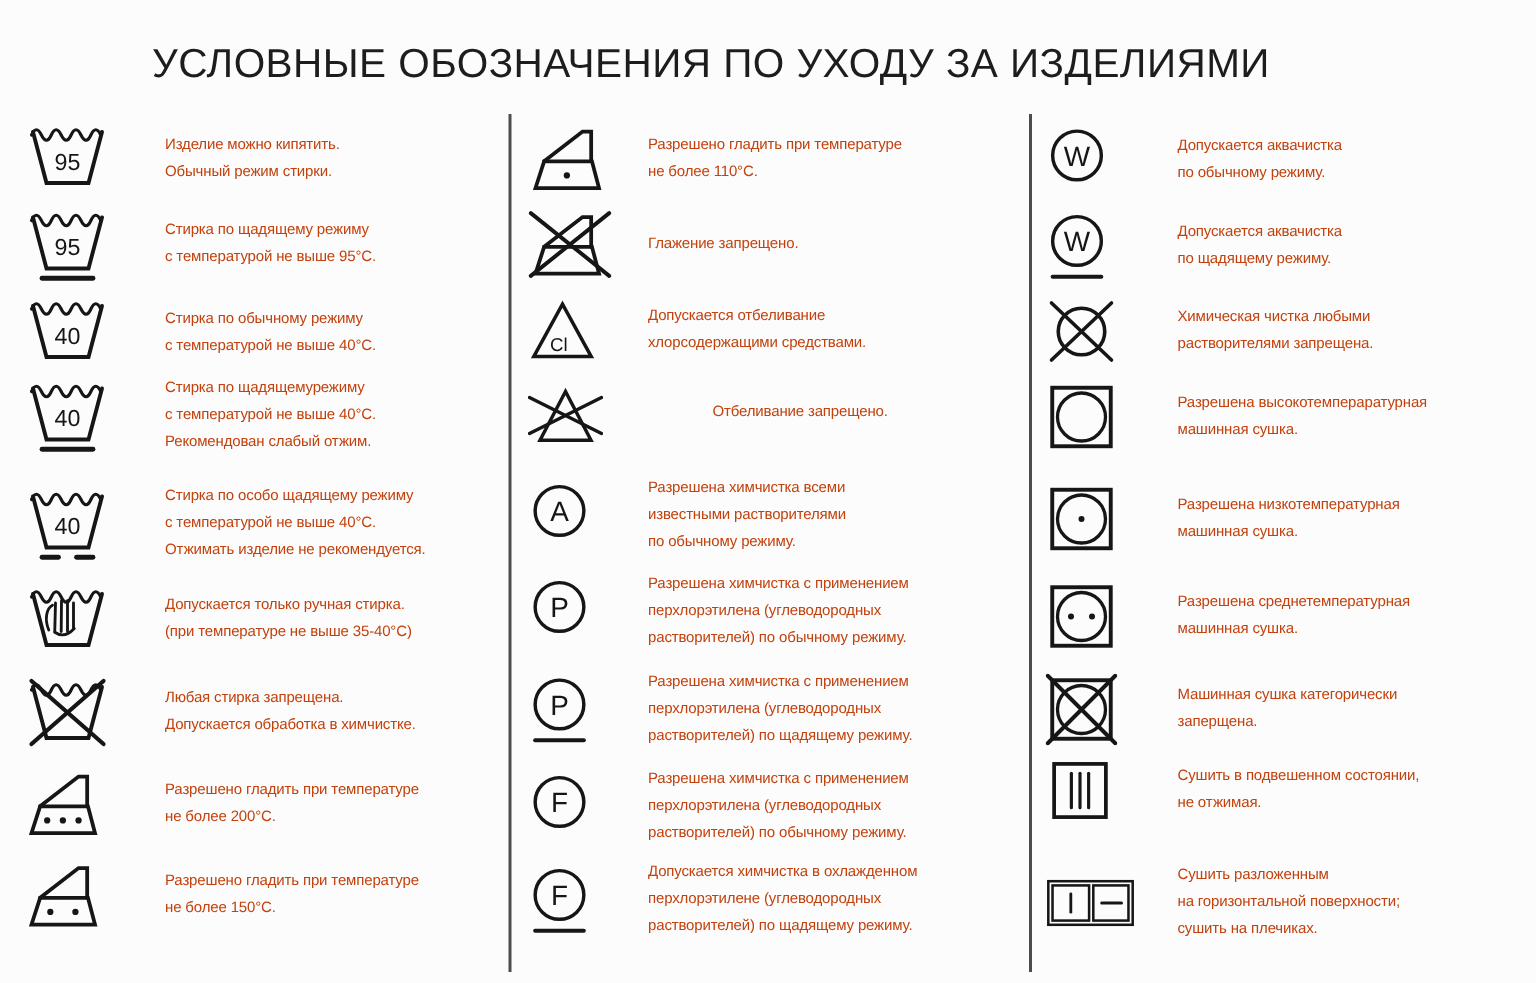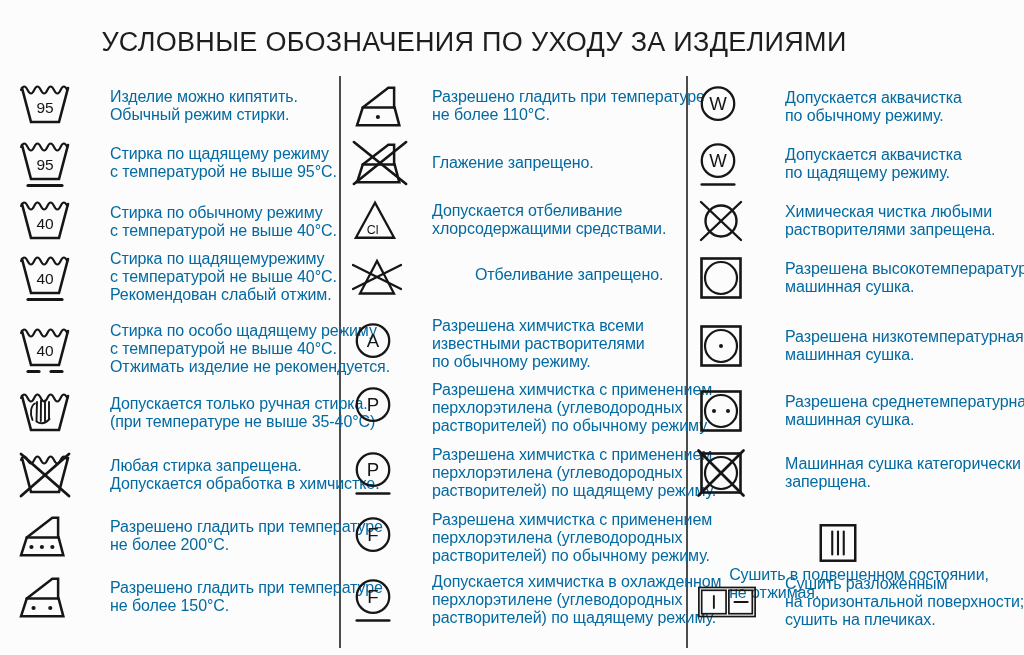--- a/index.html
+++ b/index.html
@@ -23,21 +23,21 @@
   .column{position:absolute;top:0;height:655px;}
   .row{
     position:absolute;left:0;width:100%;
     display:flex;align-items:center;
   }
   .icon-slot{
     flex:none;display:flex;justify-content:flex-start;align-items:center;
   }
   .desc{
     flex:1;
-    font-size:16px;line-height:18.2px;color:#0369a1;
+    font-size:10px;line-height:18.2px;color:#c2410c;
     white-space:pre;letter-spacing:-0.1px;
   }
   svg{display:block;}
   svg text{font-family:"Liberation Sans",sans-serif;}
 </style>
 </head>
 <body>
 
 <div id="screen">
   <h1 class="page-title">УСЛОВНЫЕ ОБОЗНАЧЕНИЯ ПО УХОДУ ЗА ИЗДЕЛИЯМИ</h1>
@@ -328,21 +328,21 @@
             <svg width="48" height="48" viewBox="0 0 48 48">
               <rect x="4.5" y="4.5" width="39" height="39" stroke="#161616" fill="none" stroke-linecap="round" stroke-width="2.6"></rect>
               <circle cx="24" cy="24" r="16" stroke="#161616" fill="none" stroke-linecap="round" stroke-width="2.2"></circle>
               <line x1="1.5" y1="1.5" x2="46.5" y2="46.5" stroke="#161616" fill="none" stroke-linecap="round" stroke-width="2.6"></line>
               <line x1="46.5" y1="1.5" x2="1.5" y2="46.5" stroke="#161616" fill="none" stroke-linecap="round" stroke-width="2.6"></line>
             </svg>
           </div>
           <div class="desc">Машинная сушка категорически
 заперщена.</div>
         </div>
-        <div class="row" style="top: 520px; flex-direction: column;">
+        <div class="row" style="top: 504px;">
           <div class="icon-slot" style="width: 88px;">
             <svg width="46" height="46" viewBox="0 0 48 48">
               <rect x="6" y="5.5" width="36" height="37" stroke="#161616" fill="none" stroke-linecap="round" stroke-width="2.6"></rect>
               <line x1="18" y1="12" x2="18" y2="36" stroke="#161616" fill="none" stroke-linecap="round" stroke-width="2.2"></line>
               <line x1="24" y1="12" x2="24" y2="36" stroke="#161616" fill="none" stroke-linecap="round" stroke-width="2.2"></line>
               <line x1="30" y1="12" x2="30" y2="36" stroke="#161616" fill="none" stroke-linecap="round" stroke-width="2.2"></line>
             </svg>
           </div>
           <div class="desc">Сушить в подвешенном состоянии,
 не отжимая.</div>

